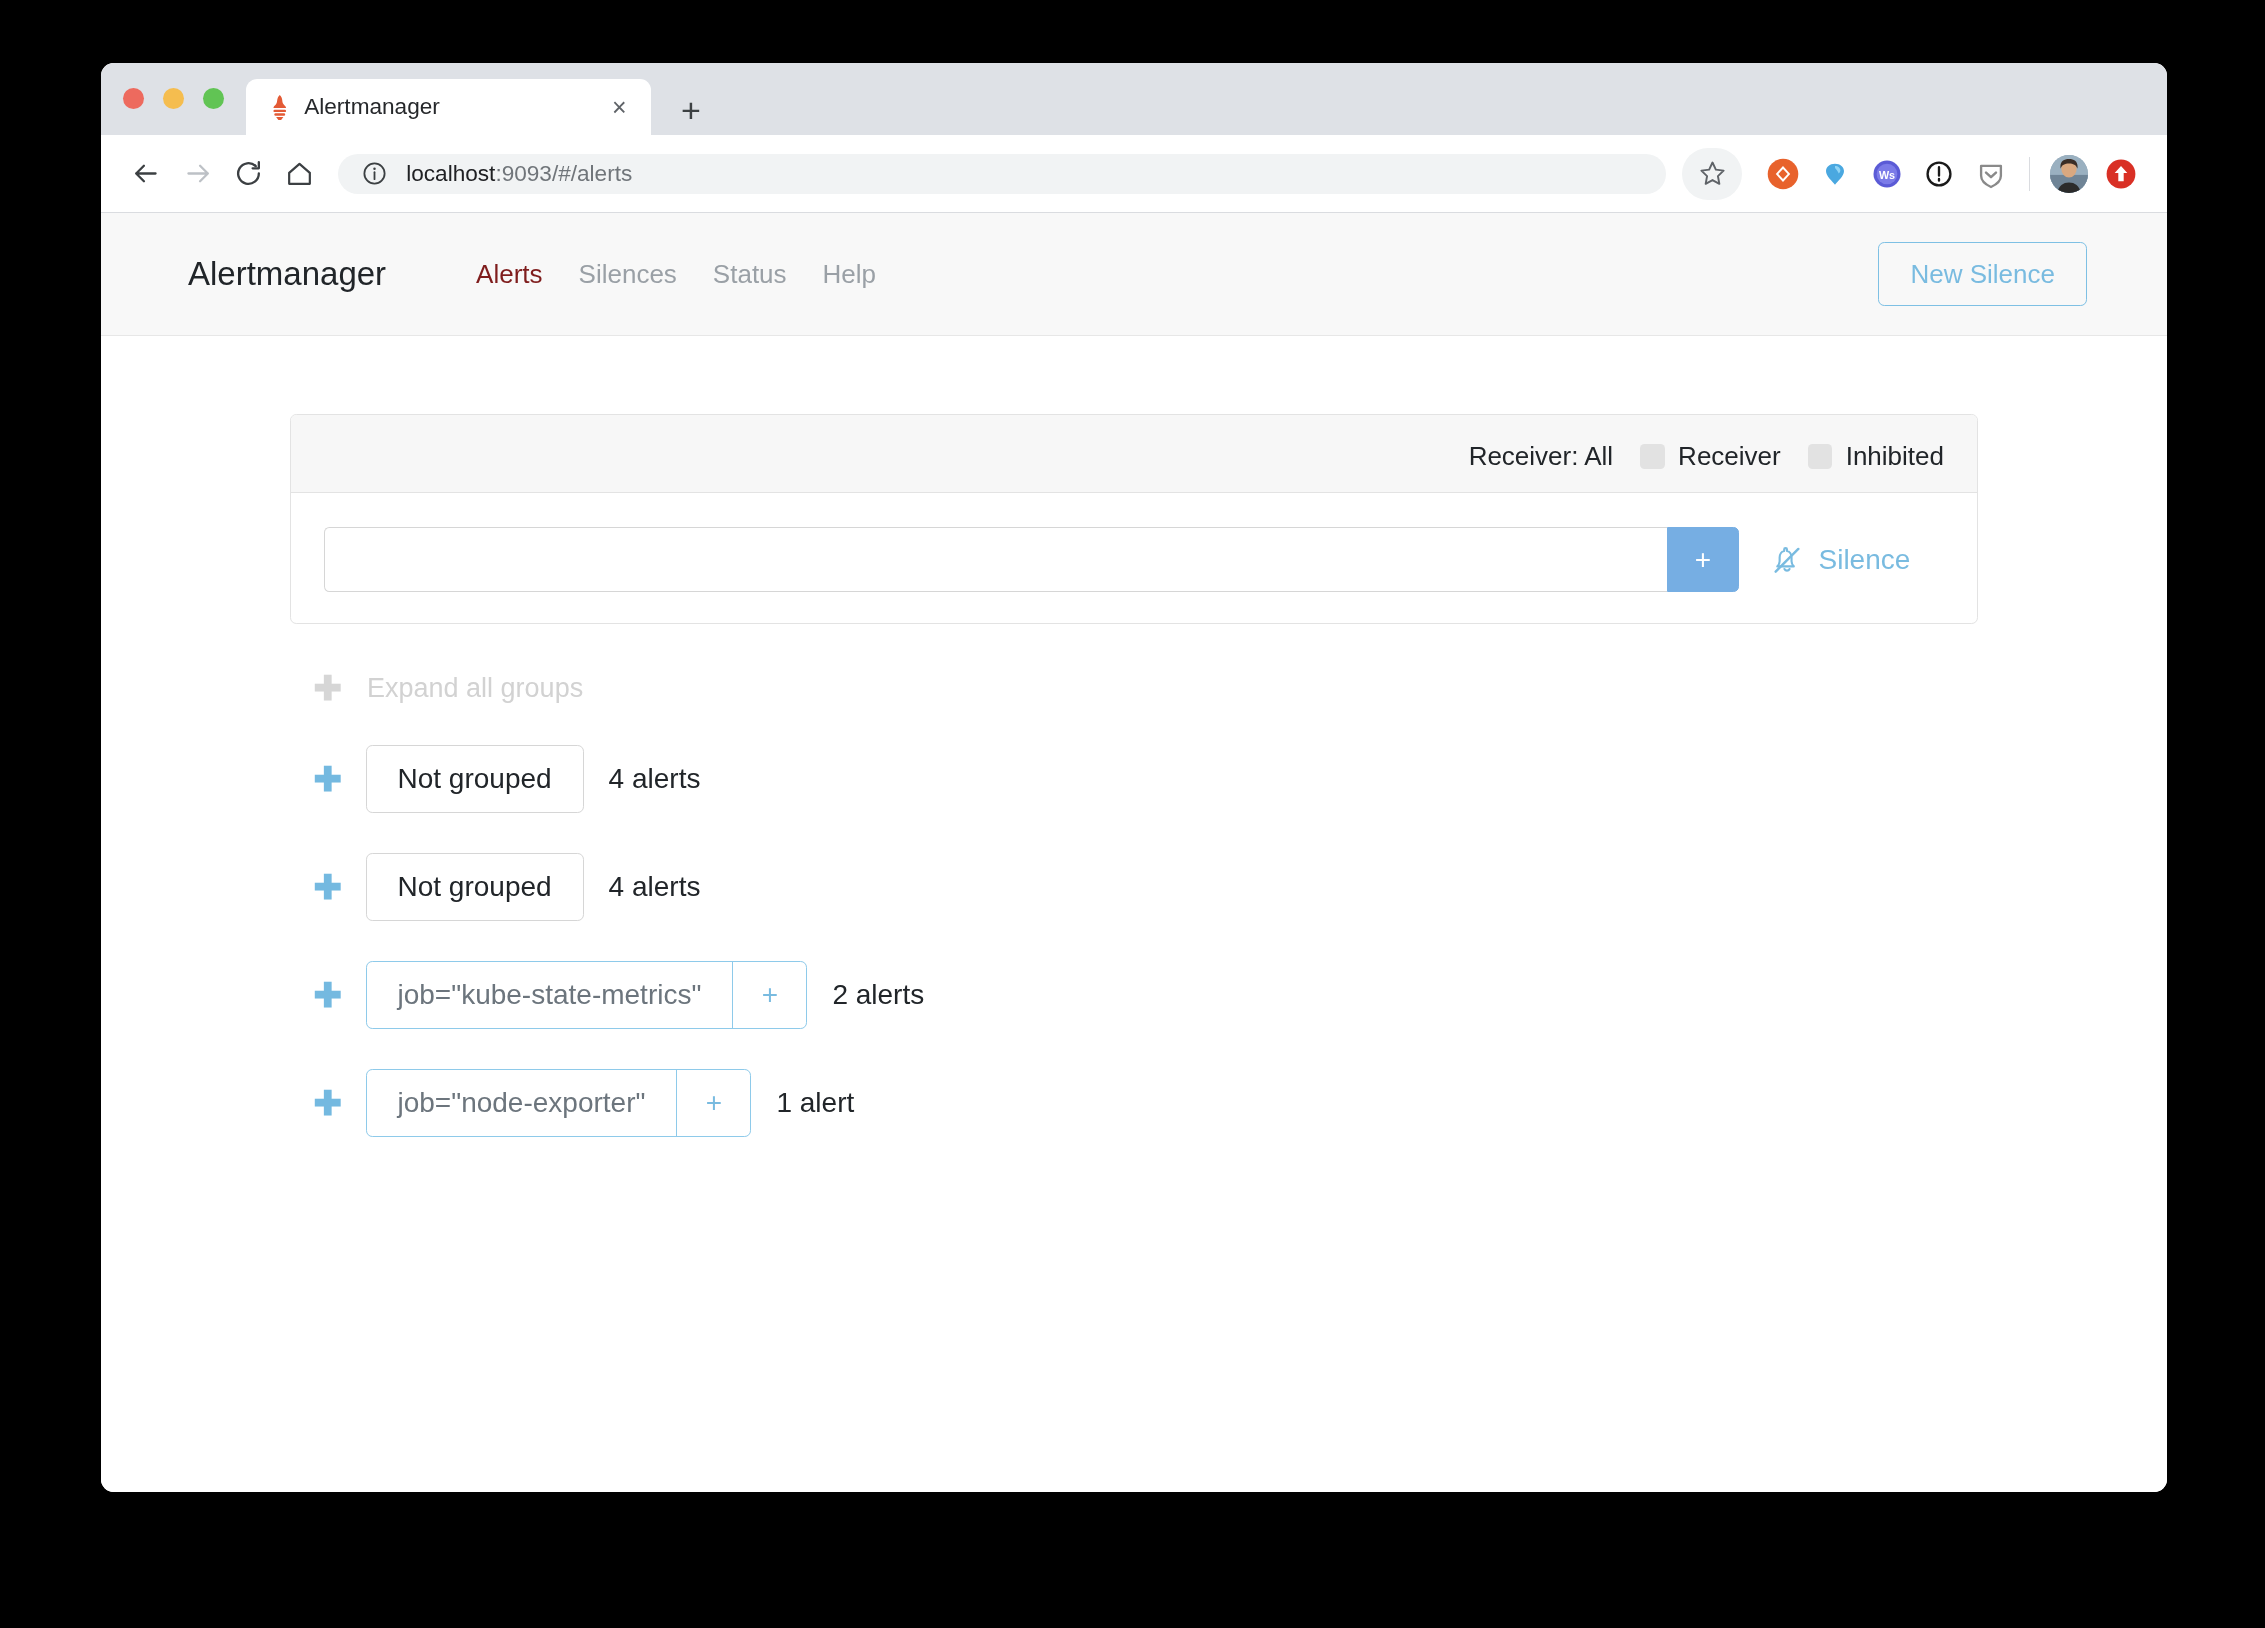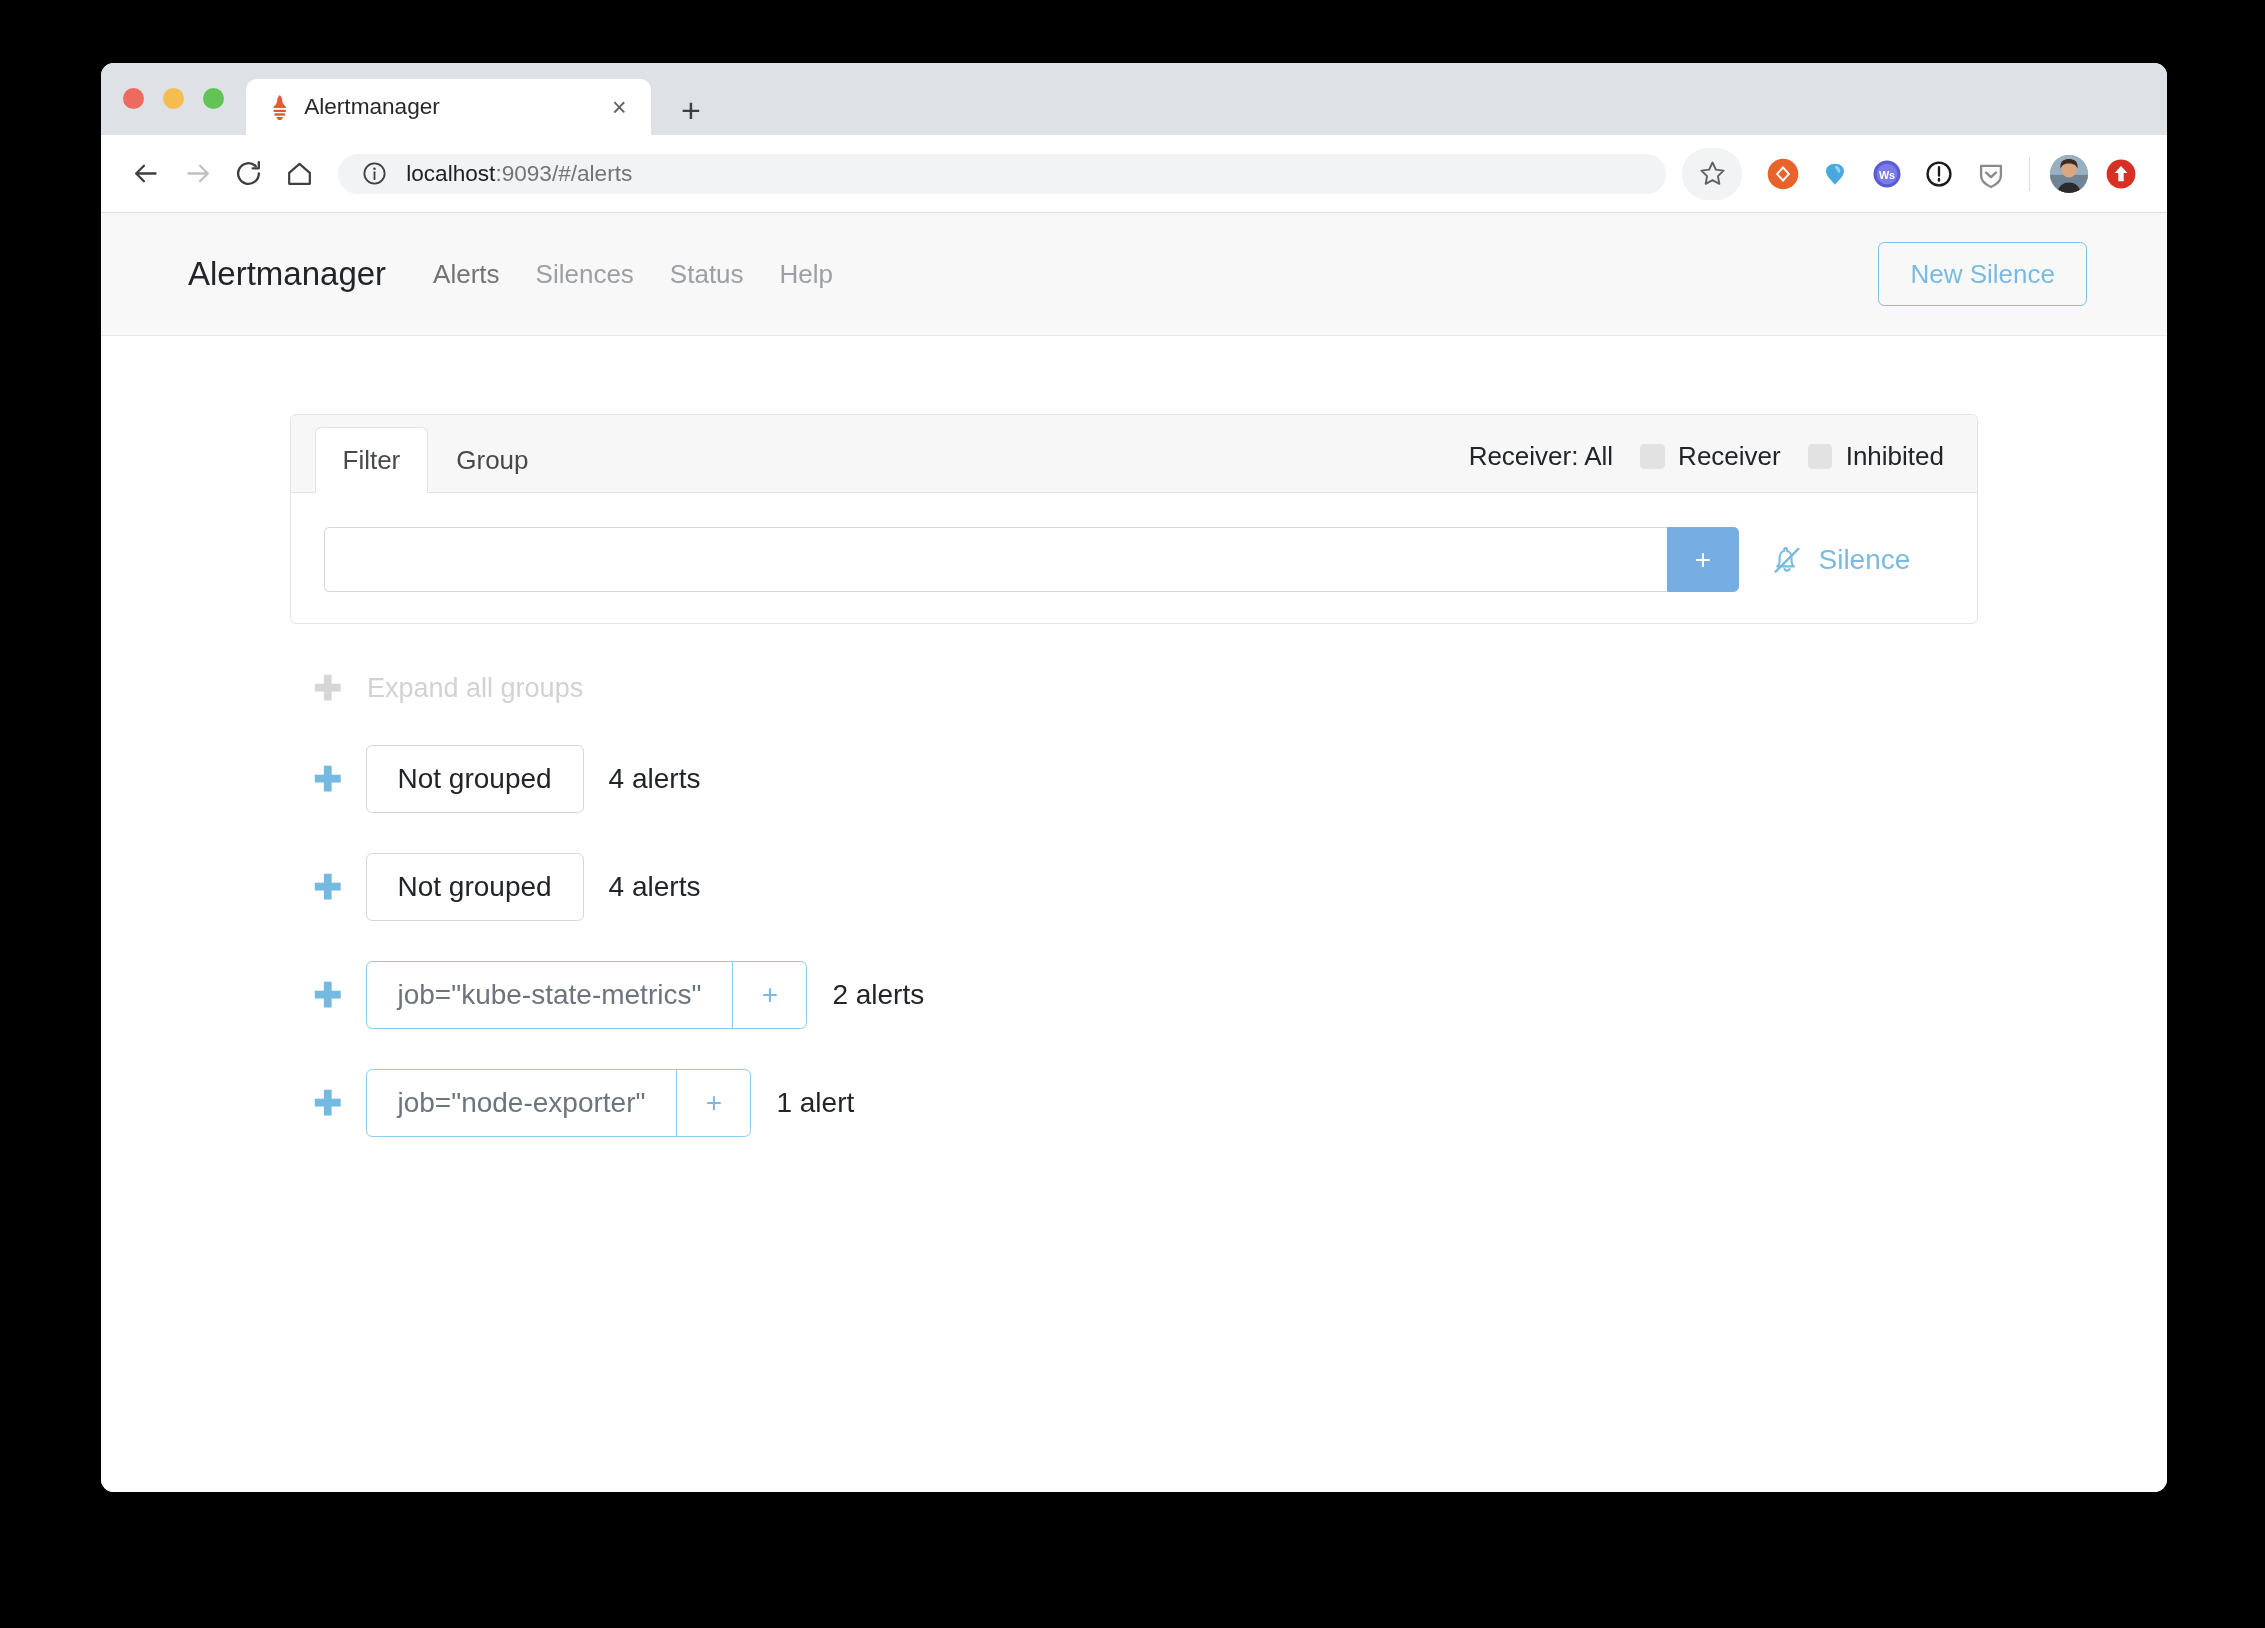--- a/index.html
+++ b/index.html
@@ -134,21 +134,21 @@
     border-bottom: 0.9px solid #e7e7e7;
     display: flex; align-items: center;
     padding: 0 80px 0 87px;
   }
   .am-brand {
     font-size: 33px; color: #212529;
     margin-right: 47px; white-space: nowrap;
   }
   .am-links { display: flex; align-items: center; gap: 36px; flex: 1 1 auto; }
   .am-link { font-size: 26px; color: #9aa0a6; white-space: nowrap; }
-  .am-link.active { color: #737373; }
+  .am-link.active { color: #7f1d1d; margin-left: 43px; }
 
   .new-silence-btn {
     border: 0.9px solid #7ec0e4;
     border-radius: 6.3px;
     color: #79bbe0;
     font-size: 26px;
     padding: 15.4px 31px;
     background: transparent;
     white-space: nowrap;
     font-family: inherit;
@@ -437,24 +437,20 @@
         <div class="am-link">Help</div>
       </div>
       <button class="new-silence-btn">New Silence</button>
     </div>
 
     <div class="content">
       <div class="container">
 
         <div class="filter-card">
           <div class="filter-card-header">
-            <div class="tabs">
-              <div class="ftab active">Filter</div>
-              <div class="ftab">Group</div>
-            </div>
             <div class="header-right">
               <div class="receiver-label">Receiver: All</div>
               <div class="check-group">
                 <div class="checkbox"></div>
                 <div class="check-label">Receiver</div>
               </div>
               <div class="check-group">
                 <div class="checkbox"></div>
                 <div class="check-label">Inhibited</div>
               </div>

